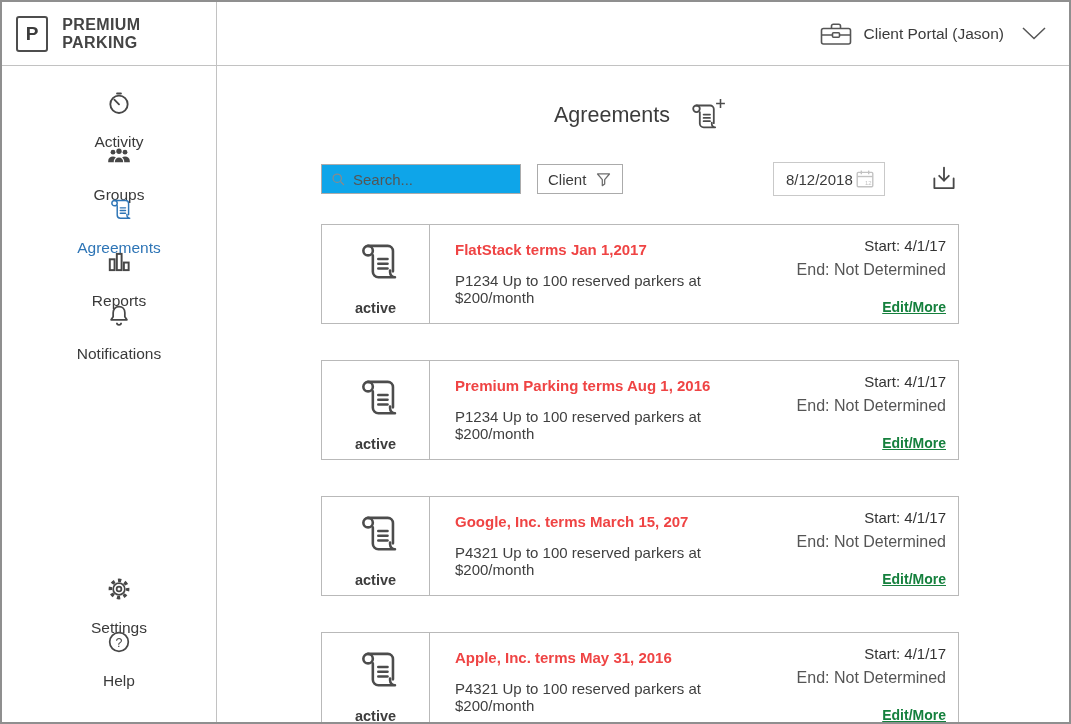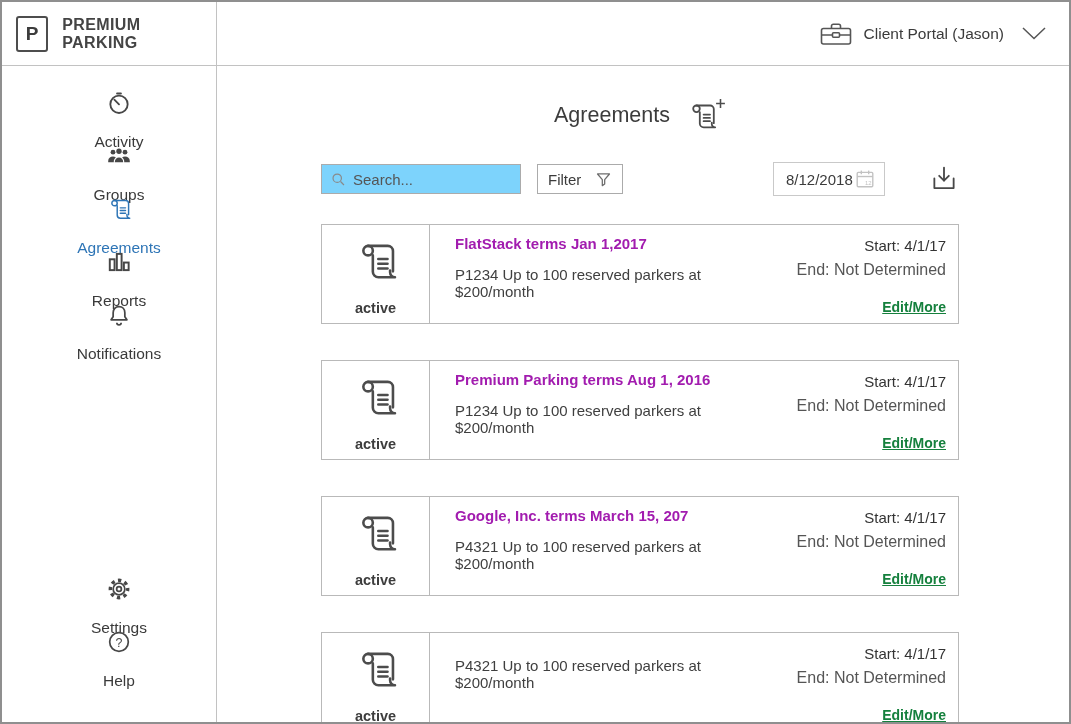--- a/index.html
+++ b/index.html
@@ -44,21 +44,21 @@
   .content { width:638px; margin-left:104px; }
   .title-row { margin-top:32px; display:flex; align-items:center; justify-content:center; gap:16px; }
   .page-title { font-size:21.5px; font-weight:normal; color:#3c3c3c; }
   .title-icon { position:relative; color:#4c4c4c; cursor:pointer; display:inline-block; width:40px; height:34px; }
   .title-icon .scroll-svg { width:32px; height:32px; position:absolute; left:0; top:2px; }
   .title-icon .plus-svg { width:11px; height:11px; position:absolute; right:0; top:0;
     stroke:#4c4c4c; stroke-width:1.4; fill:none; }
 
   .controls { margin-top:30px; display:flex; align-items:center; }
   .search-box { width:200px; height:30px; border:1px solid #ababab; display:flex;
-    align-items:center; padding:0 8px 0 9px; gap:7px; background:#7dd3fc; }
+    align-items:center; padding:0 8px 0 9px; gap:7px; background:#0ea5e9; }
   .search-box .sico { color:#8a8a8a; display:flex; }
   .search-box .sico svg { width:15px; height:15px; }
   .search-box input { border:none; outline:none; flex:1; font:15px "Liberation Sans", sans-serif; color:#3b3b3b; background:transparent; }
   .search-box input::placeholder { color:#555; opacity:1; }
 
   .filter-btn { margin-left:16px; width:86px; height:30px; border:1px solid #ababab;
     display:flex; align-items:center; justify-content:space-between; padding:0 10px;
     font-size:15px; color:#3b3b3b; background:#fff; cursor:pointer; }
   .filter-btn .fico { color:#6d6d6d; display:flex; }
   .filter-btn .fico svg { width:17px; height:17px; }
@@ -75,21 +75,21 @@
   
   .cards { margin-top:28px; }
   .card { height:100px; border:1px solid #b9b9b9; display:flex; margin-bottom:36px; background:#fff; }
   .card-left { width:108px; border-right:1px solid #b9b9b9; display:flex;
     flex-direction:column; align-items:center; }
   .card-scroll { color:#4c4c4c; margin-top:13px; display:flex; }
   .card-scroll svg { width:46px; height:46px; }
   .status { margin-top:auto; margin-bottom:7px; font-size:14.5px; font-weight:bold; color:#3d3d3d; }
   .card-body { flex:1; display:flex; padding:10px 12px 8px 25px; }
   .card-main { flex:1; }
-  .card-title { font-size:15px; font-weight:bold; color:#a21caf; }
+  .card-title { font-size:15px; font-weight:bold; color:#ef4444; margin-top:6px; }
   .card-desc { font-size:15px; color:#3f3f3f; margin-top:14px; }
   .card-side { width:170px; display:flex; flex-direction:column; align-items:flex-end; text-align:right; }
   .start { font-size:15px; color:#333; margin-top:2px; }
   .end { font-size:16px; color:#555; margin-top:7px; }
   .edit { margin-top:auto; font-size:14px; font-weight:700; color:#15803d;
     text-decoration:underline; cursor:pointer; }
 </style>
 </head>
 <body>
 
@@ -286,21 +286,21 @@
       <div class="controls">
         <div class="search-box">
           <span class="sico">
               <svg viewBox="0 0 20 20">
                 <use href="#i-search"></use>
               </svg>
             </span>
           <input type="text" placeholder="Search..." style="">
         </div>
         <button class="filter-btn">
-          <span>Filter</span>
+          <span>Client</span>
           <span class="fico">
               <svg viewBox="0 0 20 20">
                 <use href="#i-filter"></use>
               </svg>
             </span>
         </button>
         <div class="date-field">
           <span>8/12/2018</span>
           <span class="cico">
               <svg viewBox="0 0 24 24">
@@ -387,20 +387,21 @@
           <div class="card-left">
             <span class="card-scroll">
                 <svg viewBox="0 0 32 32">
                   <use href="#i-scroll"></use>
                 </svg>
               </span>
             <span class="status">active</span>
           </div>
           <div class="card-body">
             <div class="card-main">
+              <h3 class="card-title">Apple, Inc. terms May 31, 2016</h3>
               <p class="card-desc">P4321 Up to 100 reserved parkers at $200/month</p>
             </div>
             <div class="card-side">
               <div class="start">Start: 4/1/17</div>
               <div class="end">End: Not Determined</div>
               <a class="edit">Edit/More</a>
             </div>
           </div>
         </section>
 

